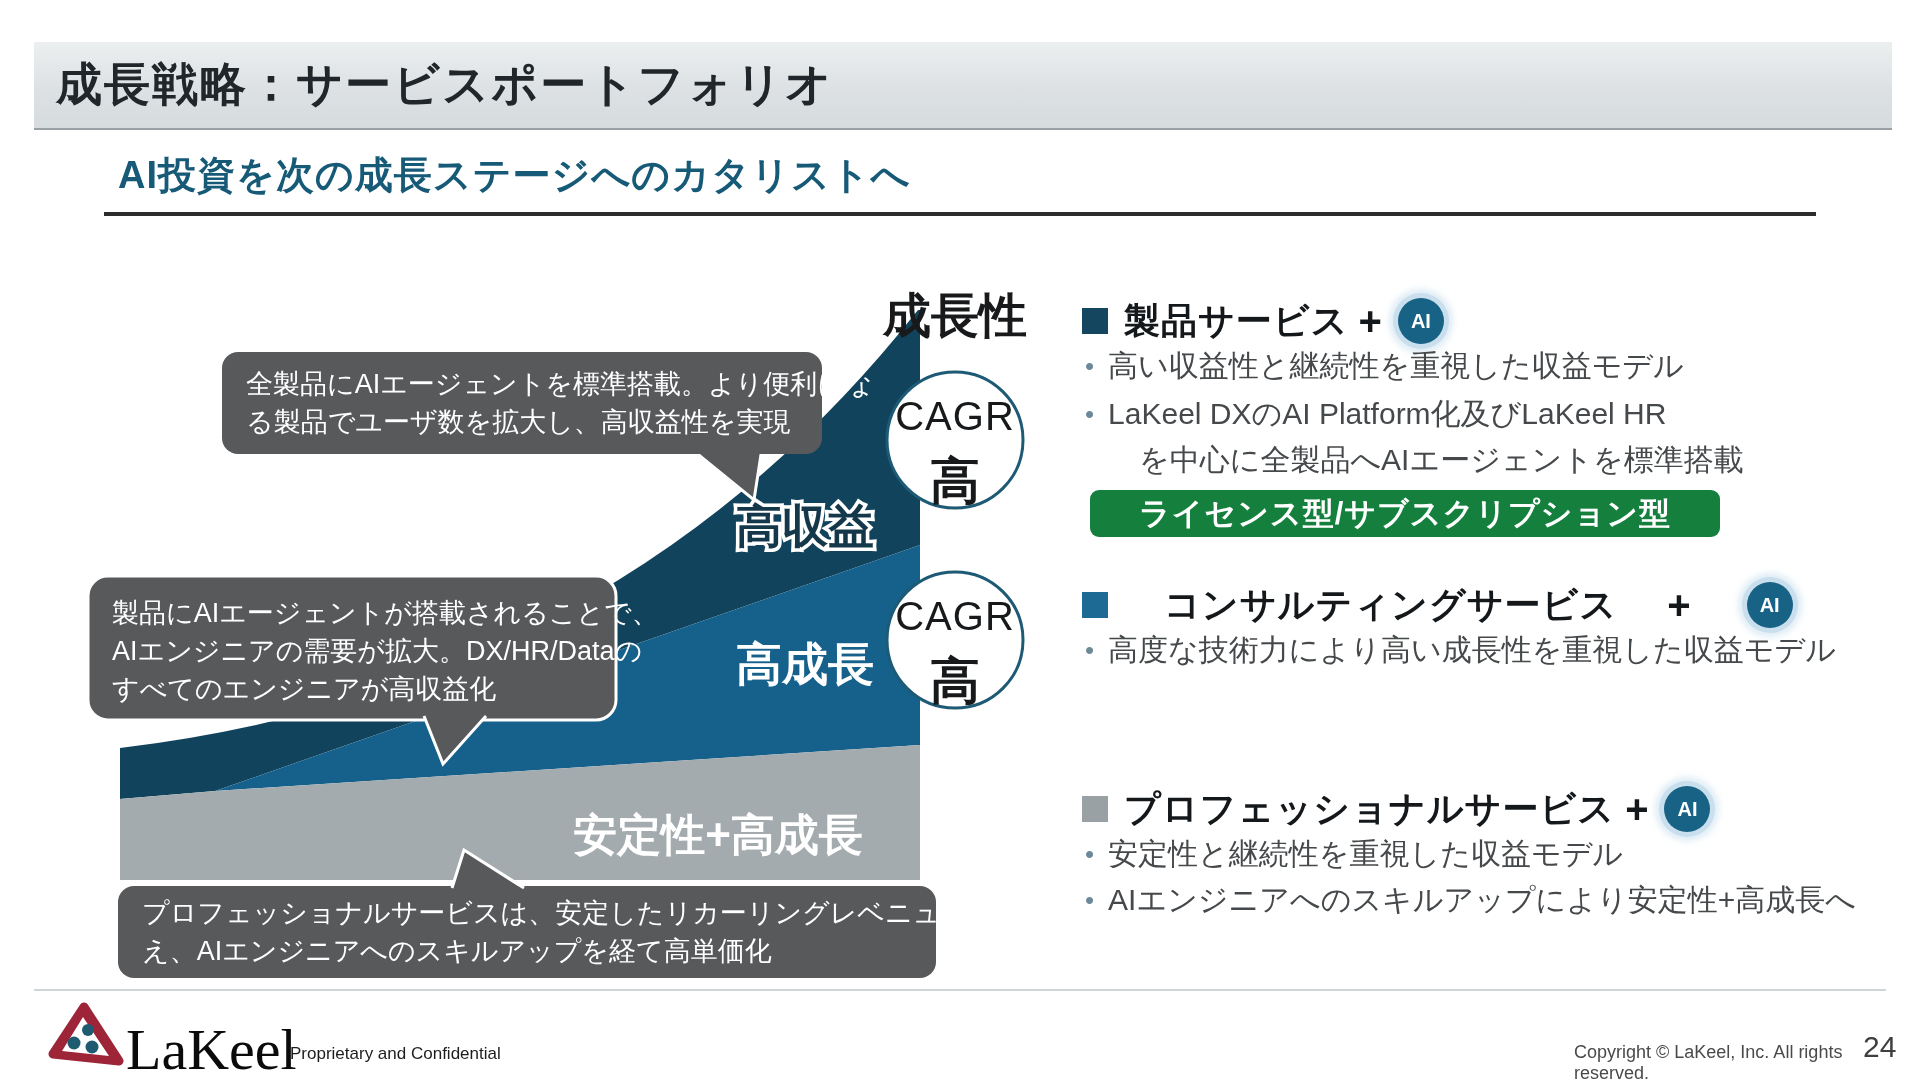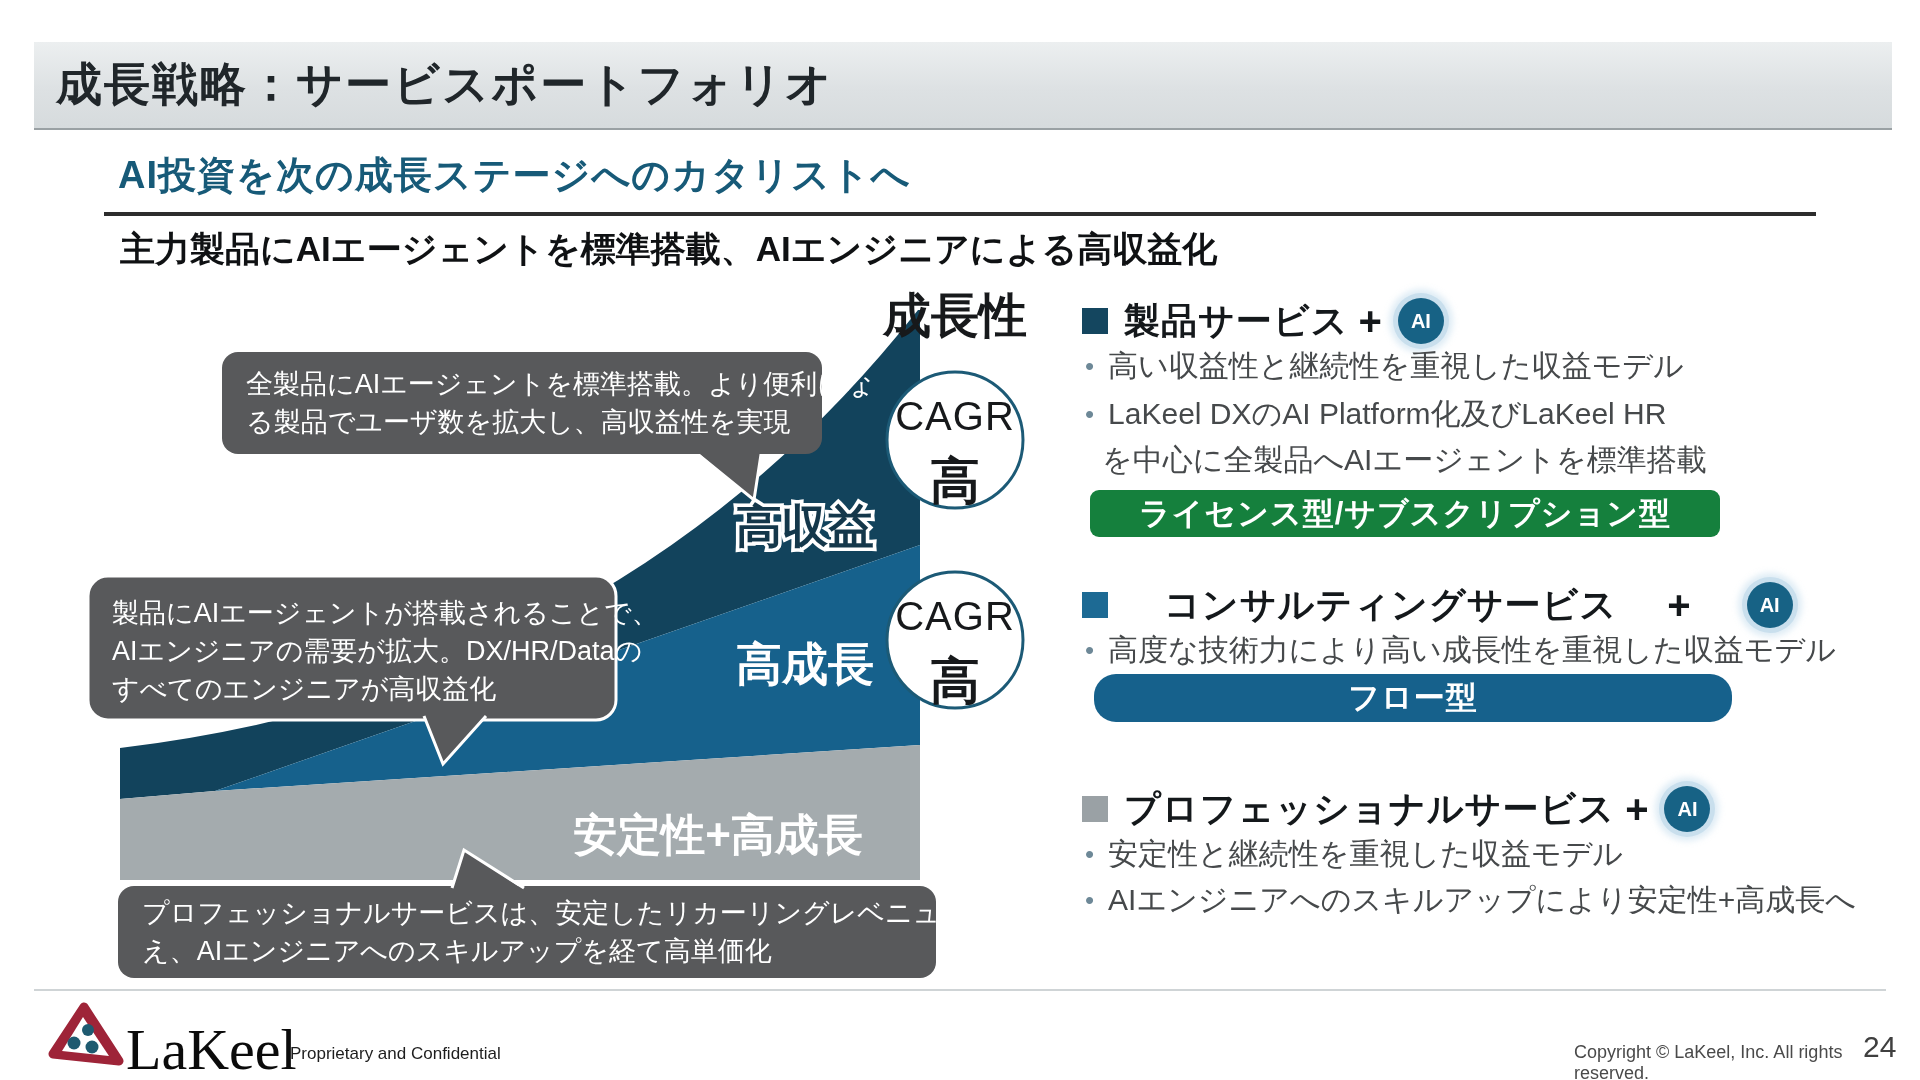--- a/index.html
+++ b/index.html
@@ -46,21 +46,20 @@
 
 <div class="slide">
 
   <div class="abs title-banner">
     <h1>成長戦略：サービスポートフォリオ</h1>
   </div>
 
   <div class="abs subtitle">AI投資を次の成長ステージへのカタリストへ</div>
   <div class="abs subtitle-rule"></div>
 
-  <div class="abs lead">主力製品にAIエージェントを標準搭載、AIエンジニアによる高収益化</div>
 
   <svg class="abs" style="left:0;top:0;" width="1920" height="1080" viewBox="0 0 1920 1080">
 
     <path d="M 120,748 Q 620,688 918,310 L 920,310 L 920,545 L 215,791 L 120,799 Z" fill="#12435c"></path>
     <polygon points="215,791 920,545 920,745" fill="#16618c"></polygon>
     <polygon points="120,799 215,791 920,745 920,880 120,880" fill="#a4abae"></polygon>
 
     <text class="axis-label" x="955" y="332" text-anchor="middle">成長性</text>
 
     <text class="wedge-label-dark" x="805" y="542" text-anchor="middle">高収益</text>
@@ -112,36 +111,35 @@
     <div class="ai-badge" style="background-color: rgb(23, 98, 133);">AI</div>
   </div>
   <div class="abs brow" style="left:1085px;top:348px;">
     <span class="dot">•</span>
     <span>高い収益性と継続性を重視した収益モデル</span>
   </div>
   <div class="abs brow" style="left:1085px;top:396px;">
     <span class="dot">•</span>
     <span>LaKeel DXのAI Platform化及びLaKeel HR</span>
   </div>
-  <div class="abs brow" style="left:1102px;top:442px;">
+  <div class="abs brow" style="left:1139px;top:442px;">
     <span>を中心に全製品へAIエージェントを標準搭載</span>
   </div>
   <div class="abs banner" style="left: 1090px; top: 490px; width: 630px; height: 47px; border-radius: 9px; background-color: #15803d;">ライセンス型/サブスクリプション型</div>
 
   <div class="abs svc-header" style="left:1082px;top:580px;gap:40px;">
     <div class="svc-square" style="background-color: rgb(29, 106, 148);"></div>
     <div class="svc-name">コンサルティングサービス</div>
     <div class="svc-plus">+</div>
     <div class="ai-badge" style="background-color: rgb(23, 98, 133);">AI</div>
   </div>
   <div class="abs brow" style="left:1085px;top:632px;">
     <span class="dot">•</span>
     <span>高度な技術力により高い成長性を重視した収益モデル</span>
   </div>
-  <div class="abs banner" style="left: 1094px; top: 674px; width: 638px; height: 48px; border-radius: 22px; background-color: rgb(22, 97, 140);">フロー型</div>
 
   <div class="abs svc-header" style="left:1082px;top:784px;">
     <div class="svc-square" style="background-color: rgb(154, 161, 165);"></div>
     <div class="svc-name">プロフェッショナルサービス</div>
     <div class="svc-plus">+</div>
     <div class="ai-badge" style="background-color: rgb(23, 98, 133);">AI</div>
   </div>
   <div class="abs brow" style="left:1085px;top:836px;">
     <span class="dot">•</span>
     <span>安定性と継続性を重視した収益モデル</span>

